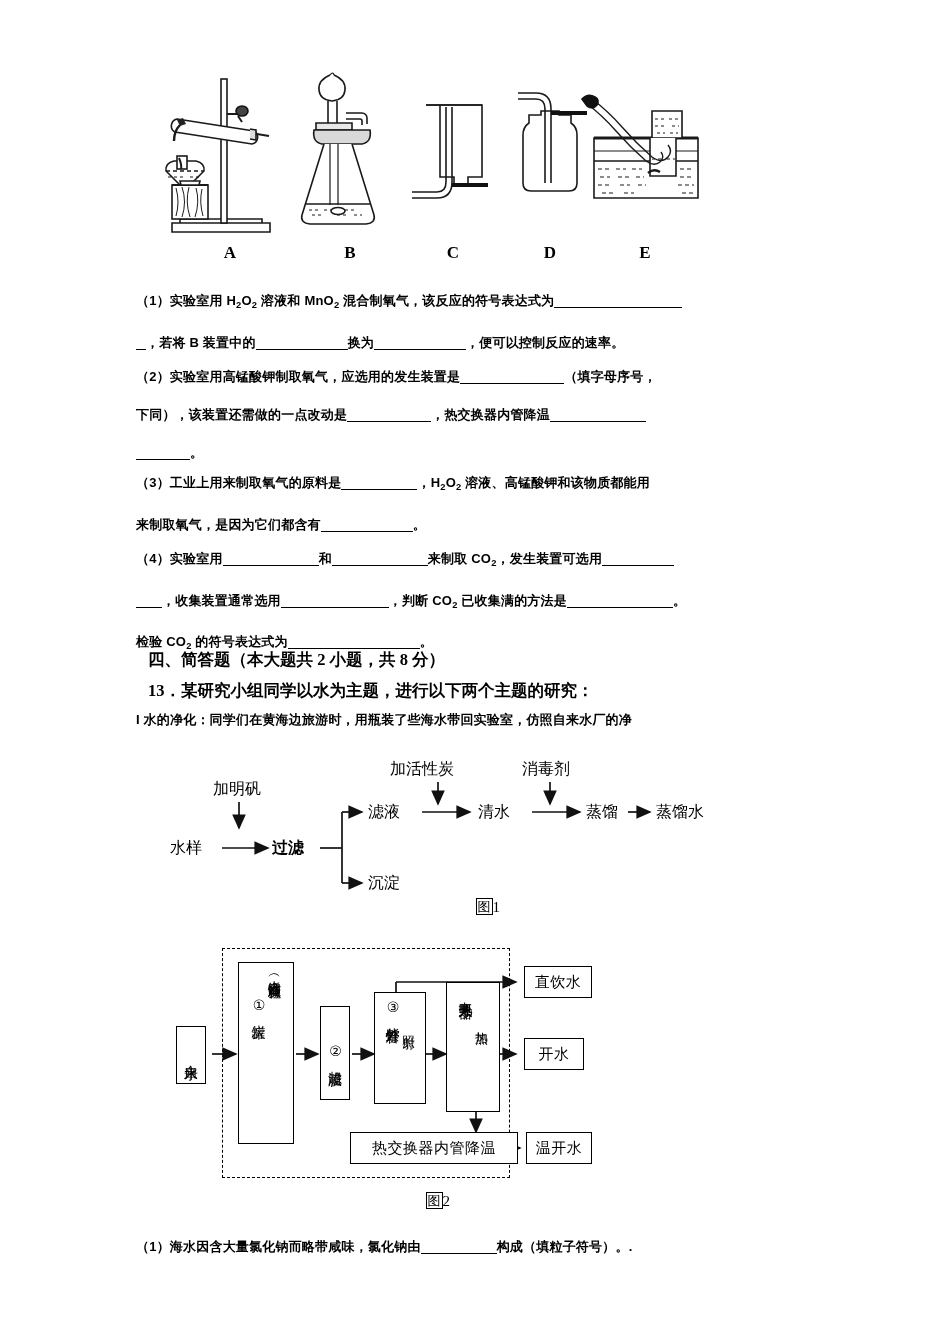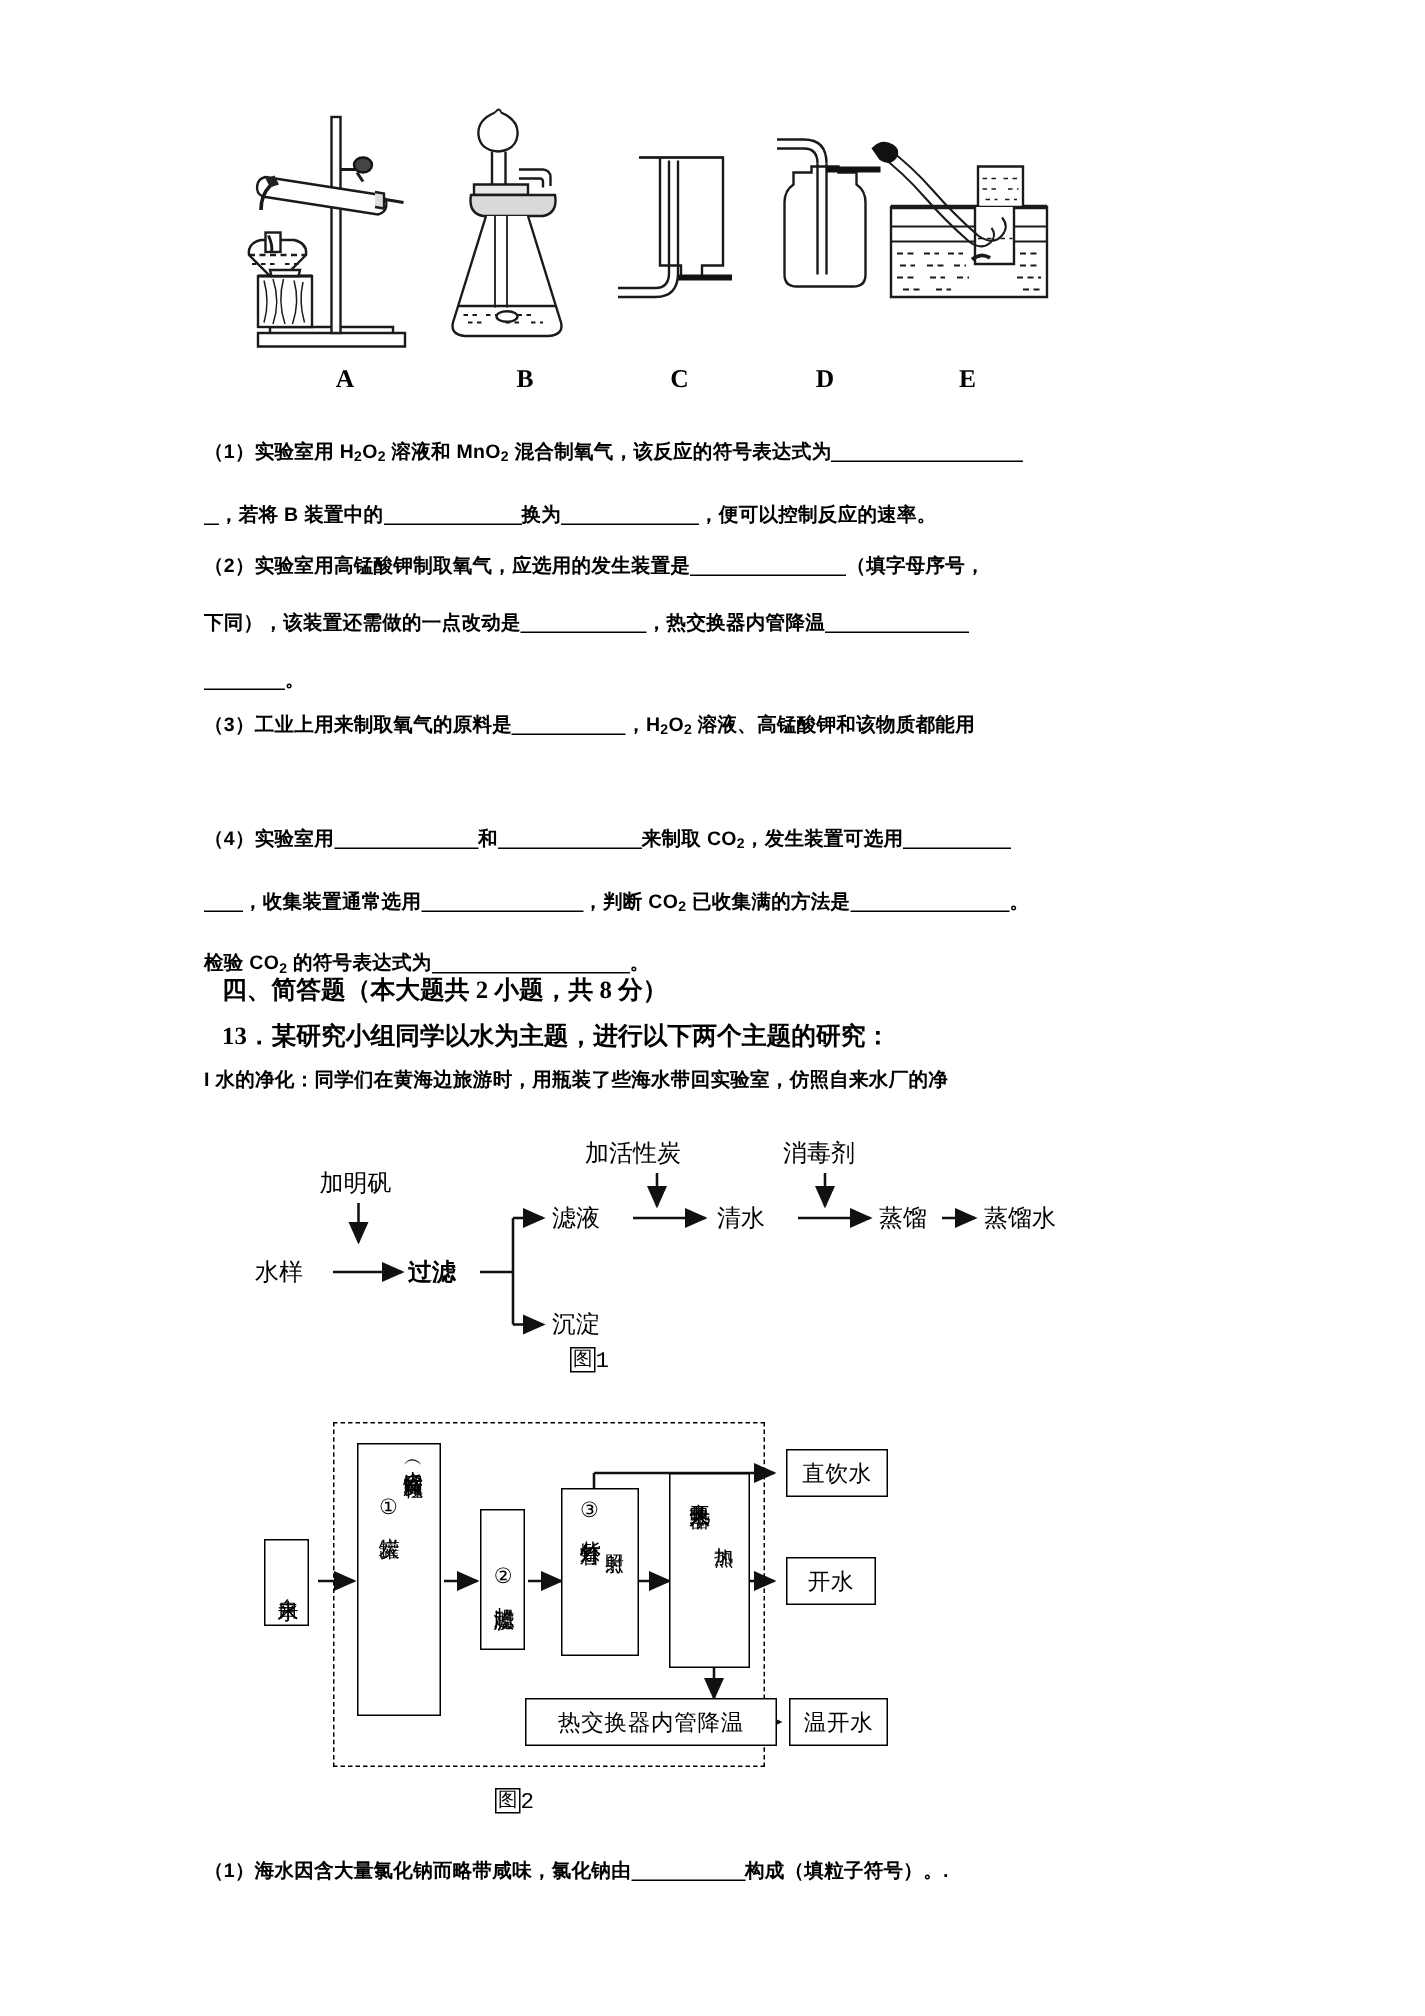--- a/index.html
+++ b/index.html
@@ -88,23 +88,23 @@
   .fig1 .lbl {
     position: absolute;
     white-space: nowrap;
     font-size: 16px;
     line-height: 18px;
   }
   .fig1 svg { position: absolute; left: 0; top: 0; }
 
   .fig-cap {
     position: absolute;
-    font-family: Liberation Mono, monospace;
+    font-family: Liberation Serif, serif;
     font-size: 15px;
-    text-align: left;
+    text-align: right;
   }
   .fig-cap .boxed {
     display: inline-block;
     border: 1.2px solid #000;
     padding: 0 1px;
     line-height: 15px;
     font-size: 13px;
     vertical-align: 1px;
   }
 
@@ -307,20 +307,23 @@
       <span>下同），该装置还需做的一点改动是</span><span class="blank" style="width:84px"></span><span>，热交换器内管降温</span><span class="blank" style="width:96px"></span>
     </p>
     <p>
       <span class="blank" style="width:54px"></span><span>。</span>
     </p>
   </div>
 
   <div class="qtext" style="top:464px;">
     <p>
       <span>（3）工业上用来制取氧气的原料是</span><span class="blank" style="width:76px"></span><span>，H</span><sub>2</sub><span>O</span><sub>2</sub><span> 溶液、高锰酸钾和该物质都能用</span>
+    </p>
+    <p>
+      <span>来制取氧气，是因为它们都含有</span><span class="blank" style="width:92px"></span><span>。</span>
     </p>
   </div>
 
   <div class="qtext" style="top:540px;">
     <p>
       <span>（4）实验室用</span><span class="blank" style="width:96px"></span><span>和</span><span class="blank" style="width:96px"></span><span>来制取 CO</span><sub>2</sub><span>，发生装置可选用</span><span class="blank" style="width:72px"></span>
     </p>
     <p>
       <span class="blank" style="width:26px"></span><span>，收集装置通常选用</span><span class="blank" style="width:108px"></span><span>，判断 CO</span><sub>2</sub><span> 已收集满的方法是</span><span class="blank" style="width:106px"></span><span>。</span>
     </p>

